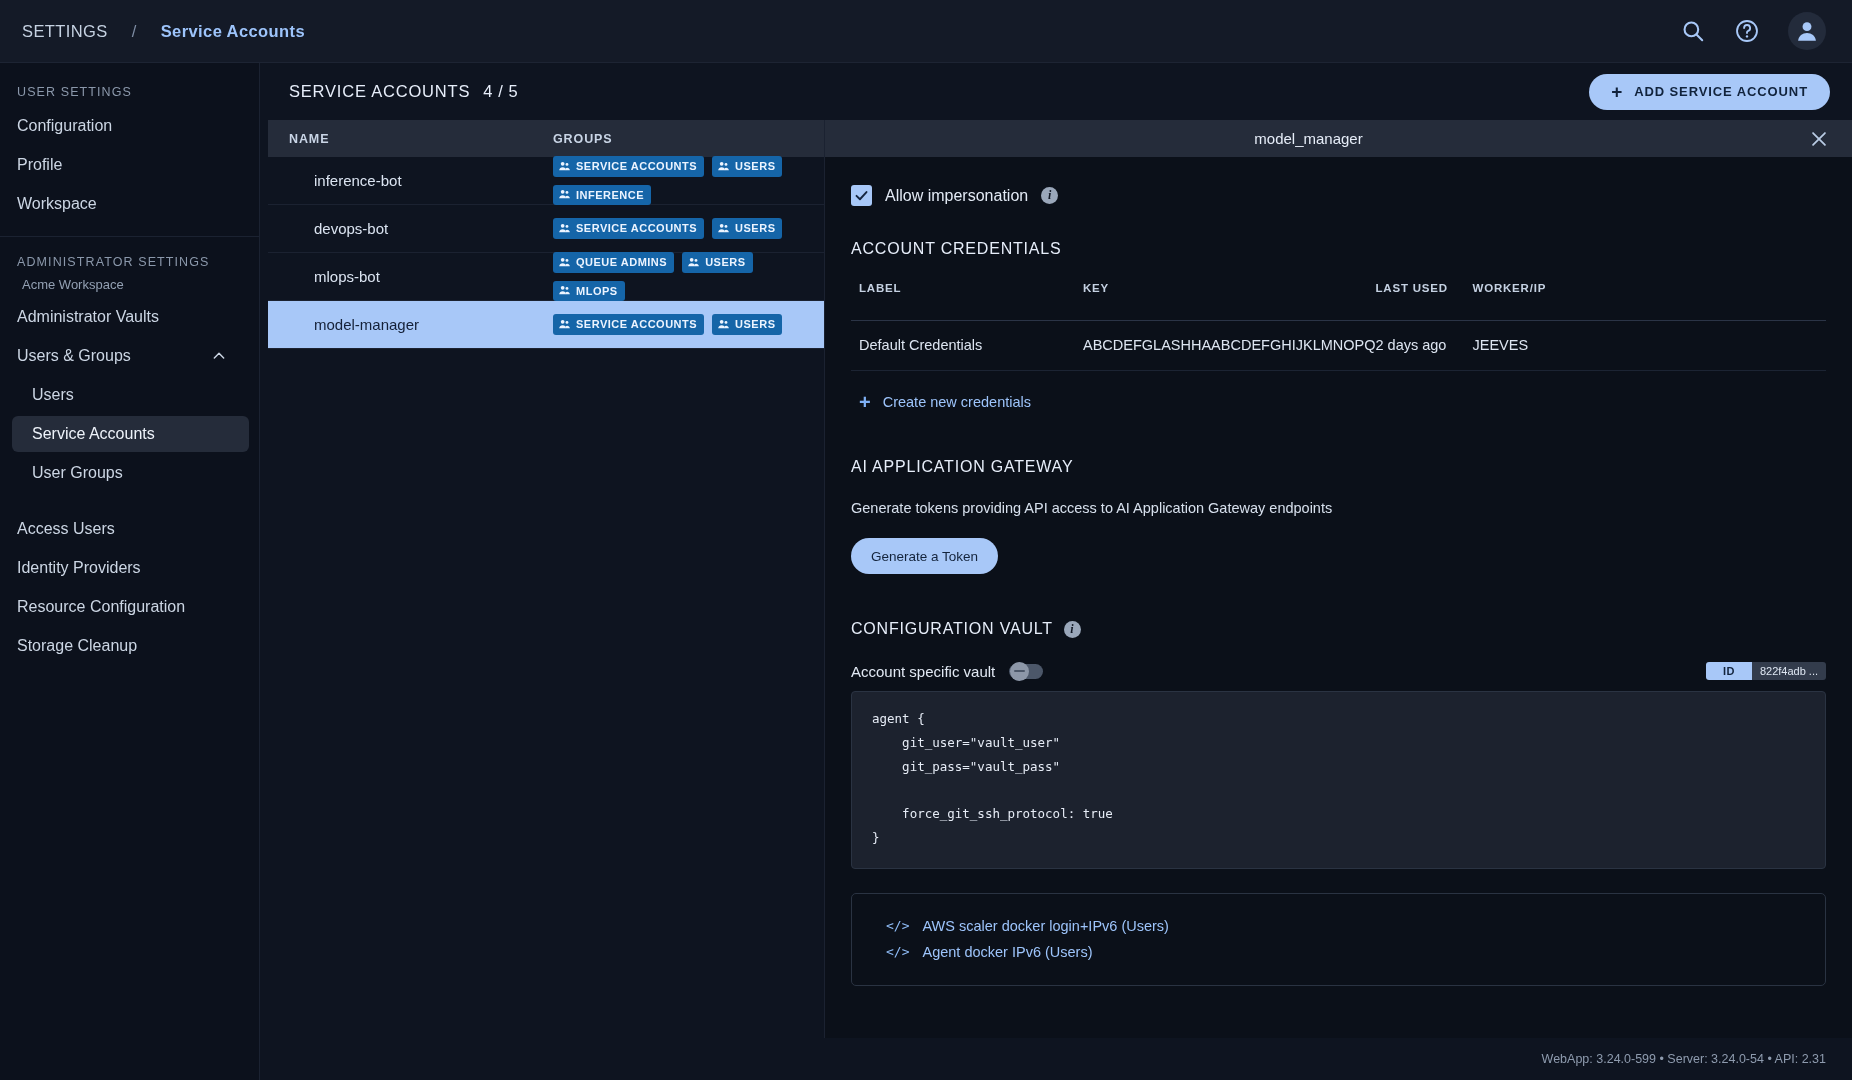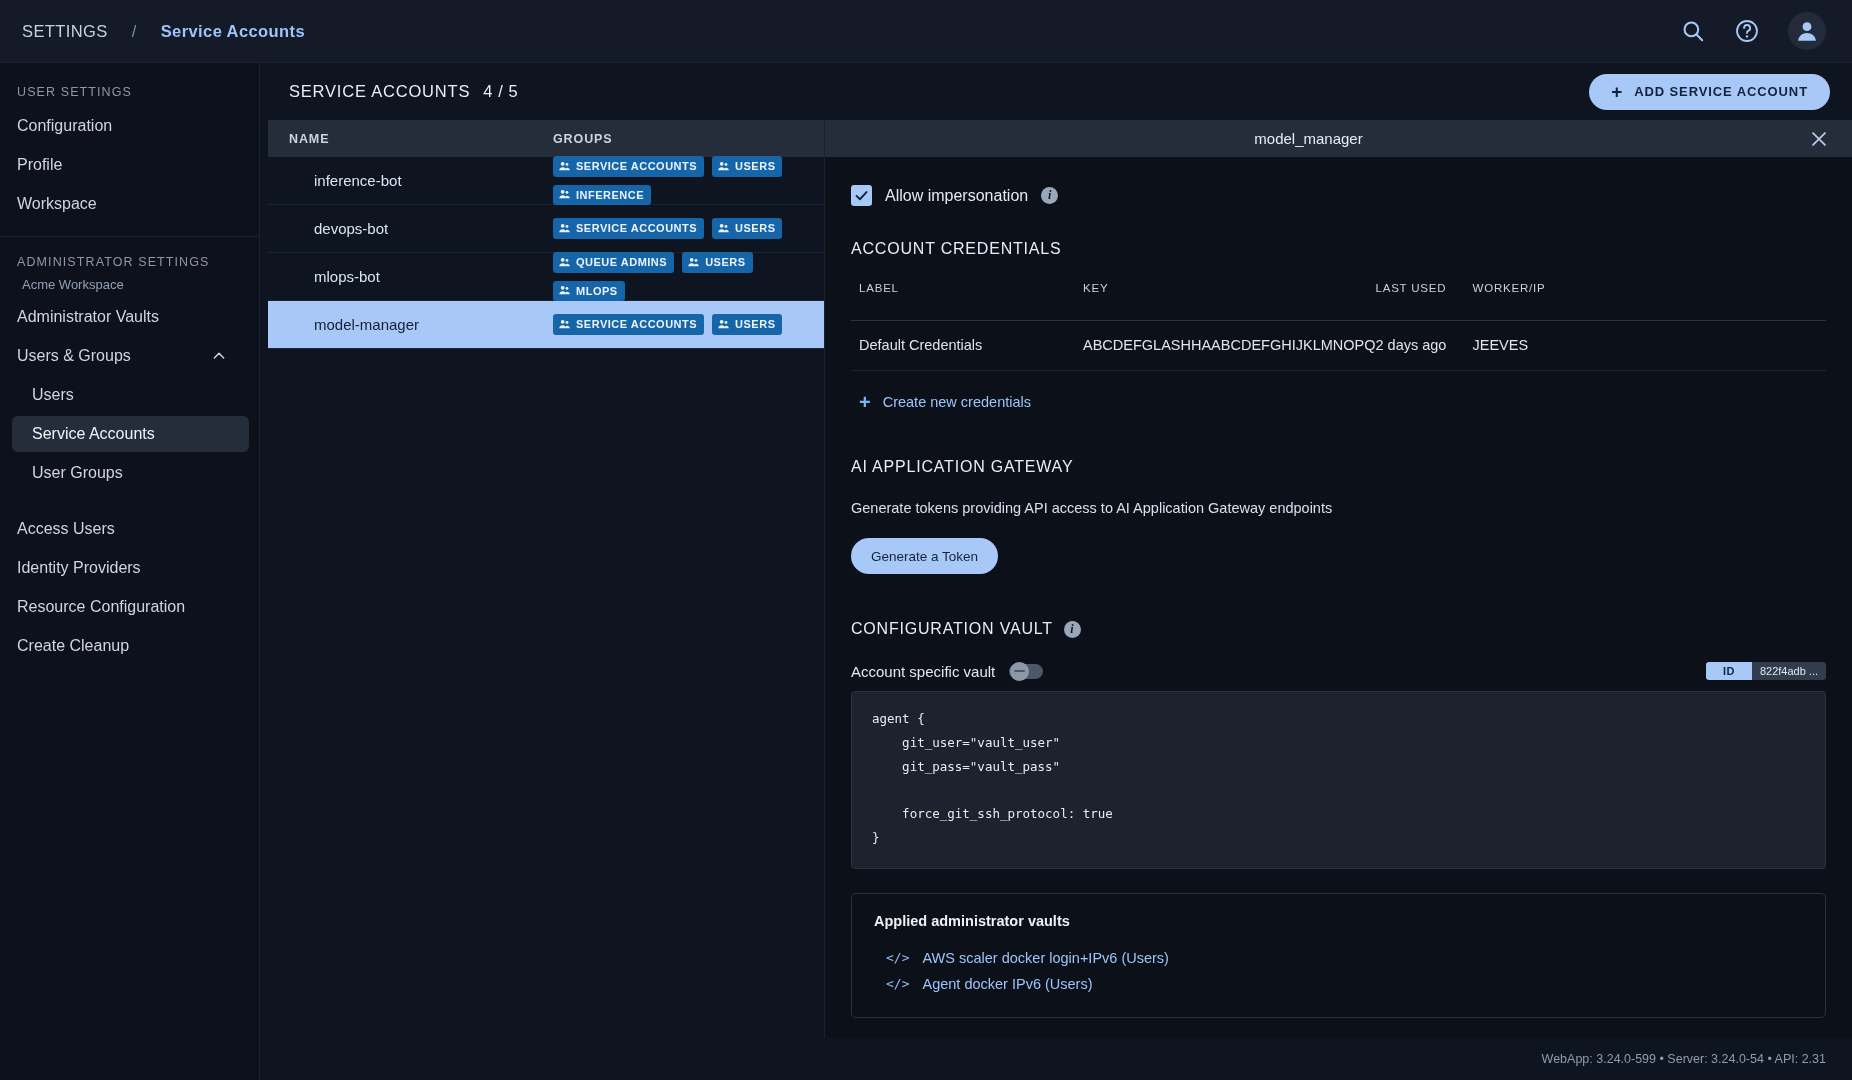--- a/index.html
+++ b/index.html
@@ -142,21 +142,21 @@
     font-family: "Liberation Serif", serif;
   }
 
   .sec-title {
     font-size: 16px; letter-spacing: .8px; color: #e7eefa;
     margin-bottom: 24px; display: flex; align-items: center; gap: 11px;
   }
 
   .cred-table { width: 100%; border-collapse: collapse; }
   .cred-table th {
-    text-align: left; font-size: 11.5px; font-weight: normal; letter-spacing: .8px;
+    text-align: left; font-size: 11.5px; font-weight: bold; letter-spacing: .8px;
     color: #c5d1e2; padding: 0 0 26px 0; border-bottom: 1px solid #2b3446;
   }
   .cred-table td { font-size: 14.5px; color: #dde5f1; padding: 16px 0 17px 0; border-bottom: 1px solid #1c2433; }
   .th-label, .td-label { width: 232px; padding-left: 8px !important; }
   .th-key, .td-key { width: 235px; }
   .th-last, .td-last { width: 97px; }
 
   .link-add {
     display: flex; align-items: center; gap: 12px; color: #9dc4fb;
     font-size: 14.5px; margin: 21px 0 0 8px; cursor: pointer;
@@ -297,21 +297,21 @@
       <div class="side-item">
         <span>Access Users</span>
       </div>
       <div class="side-item">
         <span>Identity Providers</span>
       </div>
       <div class="side-item">
         <span>Resource Configuration</span>
       </div>
       <div class="side-item">
-        <span>Create Cleanup</span>
+        <span>Storage Cleanup</span>
       </div>
     </div>
 
     <div class="main">
 
       <div class="main-head">
         <span class="main-title">SERVICE ACCOUNTS</span>
         <span class="main-count">4 / 5</span>
         <button class="add-btn">
           <span class="plus-g">+</span>
@@ -536,21 +536,20 @@
               </div>
 
               <div class="code-box">agent {
     git_user="vault_user"
     git_pass="vault_pass"
 
     force_git_ssh_protocol: true
 }</div>
 
               <div class="vaults-card">
-                <div class="vaults-card-title">Applied administrator vaults</div>
                 <div class="vault-link">
                   <span class="code-glyph">&lt;/&gt;</span>
                   <span>AWS scaler docker login+IPv6 (Users)</span>
                 </div>
                 <div class="vault-link">
                   <span class="code-glyph">&lt;/&gt;</span>
                   <span>Agent docker IPv6 (Users)</span>
                 </div>
               </div>
             </div>

